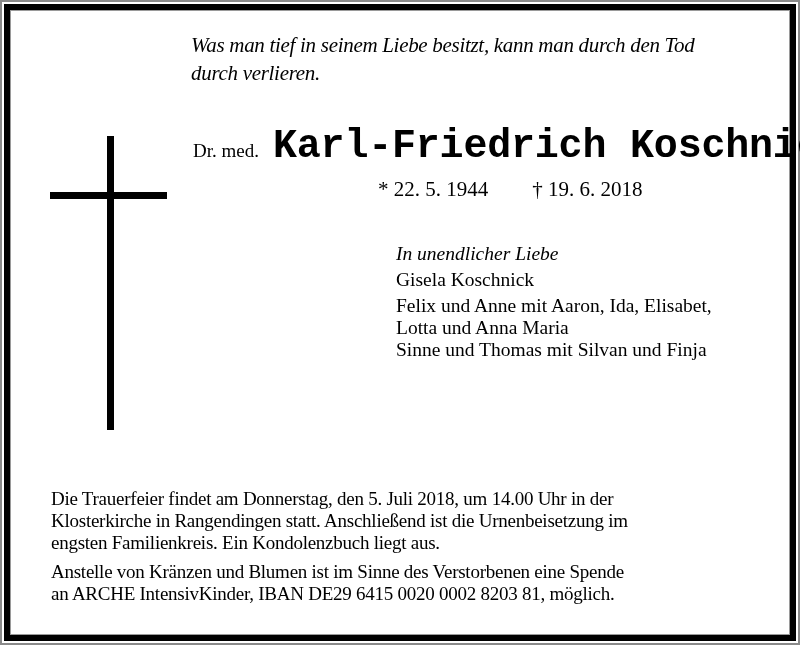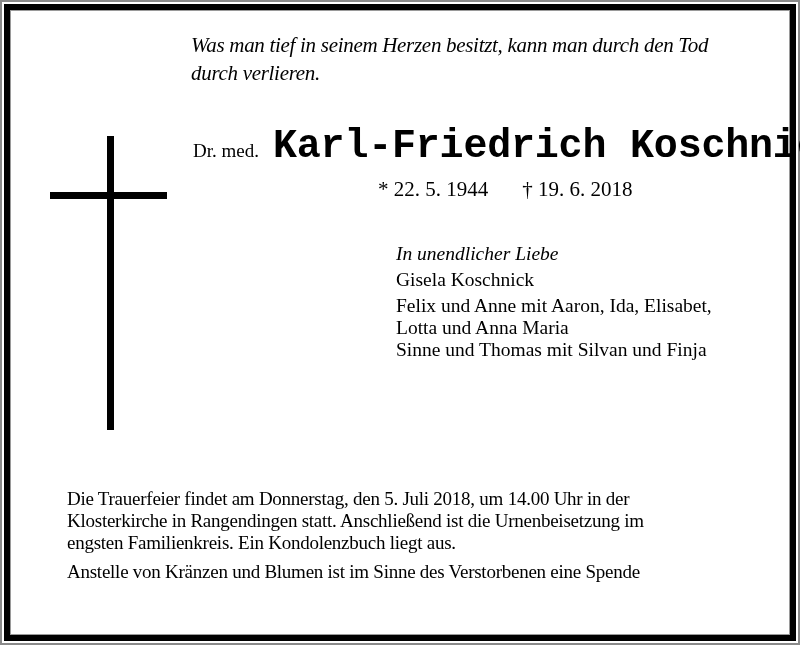--- a/index.html
+++ b/index.html
@@ -63,21 +63,21 @@
       font-family: Liberation Mono, monospace;
     }
     .dates {
       position: absolute;
       left: 378px;
       top: 177px;
       font-size: 21px;
       white-space: nowrap;
     }
     .dates .death {
-      margin-left: 34px;
+      margin-left: 44px;
     }
     .cross-vertical {
       position: absolute;
       left: 107px;
       top: 136px;
       width: 7px;
       height: 294px;
       background: #000;
     }
     .cross-horizontal {
@@ -109,34 +109,34 @@
     .notice {
       position: absolute;
       left: 51px;
       top: 488px;
       width: 700px;
       font-size: 19px;
       line-height: 22px;
       letter-spacing: -0.25px;
     }
     .notice p {
-      margin: 0 0 7px 16px;
+      margin: 0 0 7px 0;
     }
   </style>
 </head>
 <body>
 
 <div class="frame-outer">
   <div class="frame-black">
     <div class="frame-inner"></div>
   </div>
 </div>
 
 <div class="motto">
-  <div>Was man tief in seinem Herzen besitzt, kann man durch den Tod</div>
+  <div>Was man tief in seinem Liebe besitzt, kann man durch den Tod</div>
   <div>durch verlieren.</div>
 </div>
 
 <div class="cross">
   <div class="cross-vertical"></div>
   <div class="cross-horizontal"></div>
 </div>
 
 <div class="name-line">
   <span class="title-prefix">Dr. med.</span><span class="name-main">Karl-Friedrich Koschnick</span>
@@ -159,14 +159,15 @@
 </div>
 
 <div class="notice">
   <p>
     <span>Die Trauerfeier findet am Donnerstag, den 5. Juli 2018, um 14.00 Uhr in der</span><br>
     <span>Klosterkirche in Rangendingen statt. Anschließend ist die Urnenbeisetzung im</span><br>
     <span>engsten Familienkreis. Ein Kondolenzbuch liegt aus.</span>
   </p>
   <p>
     <span>Anstelle von Kränzen und Blumen ist im Sinne des Verstorbenen eine Spende</span><br>
+    <span>an ARCHE IntensivKinder, IBAN DE29 6415 0020 0002 8203 81, möglich.</span>
   </p>
 </div>
 
 </body></html>

